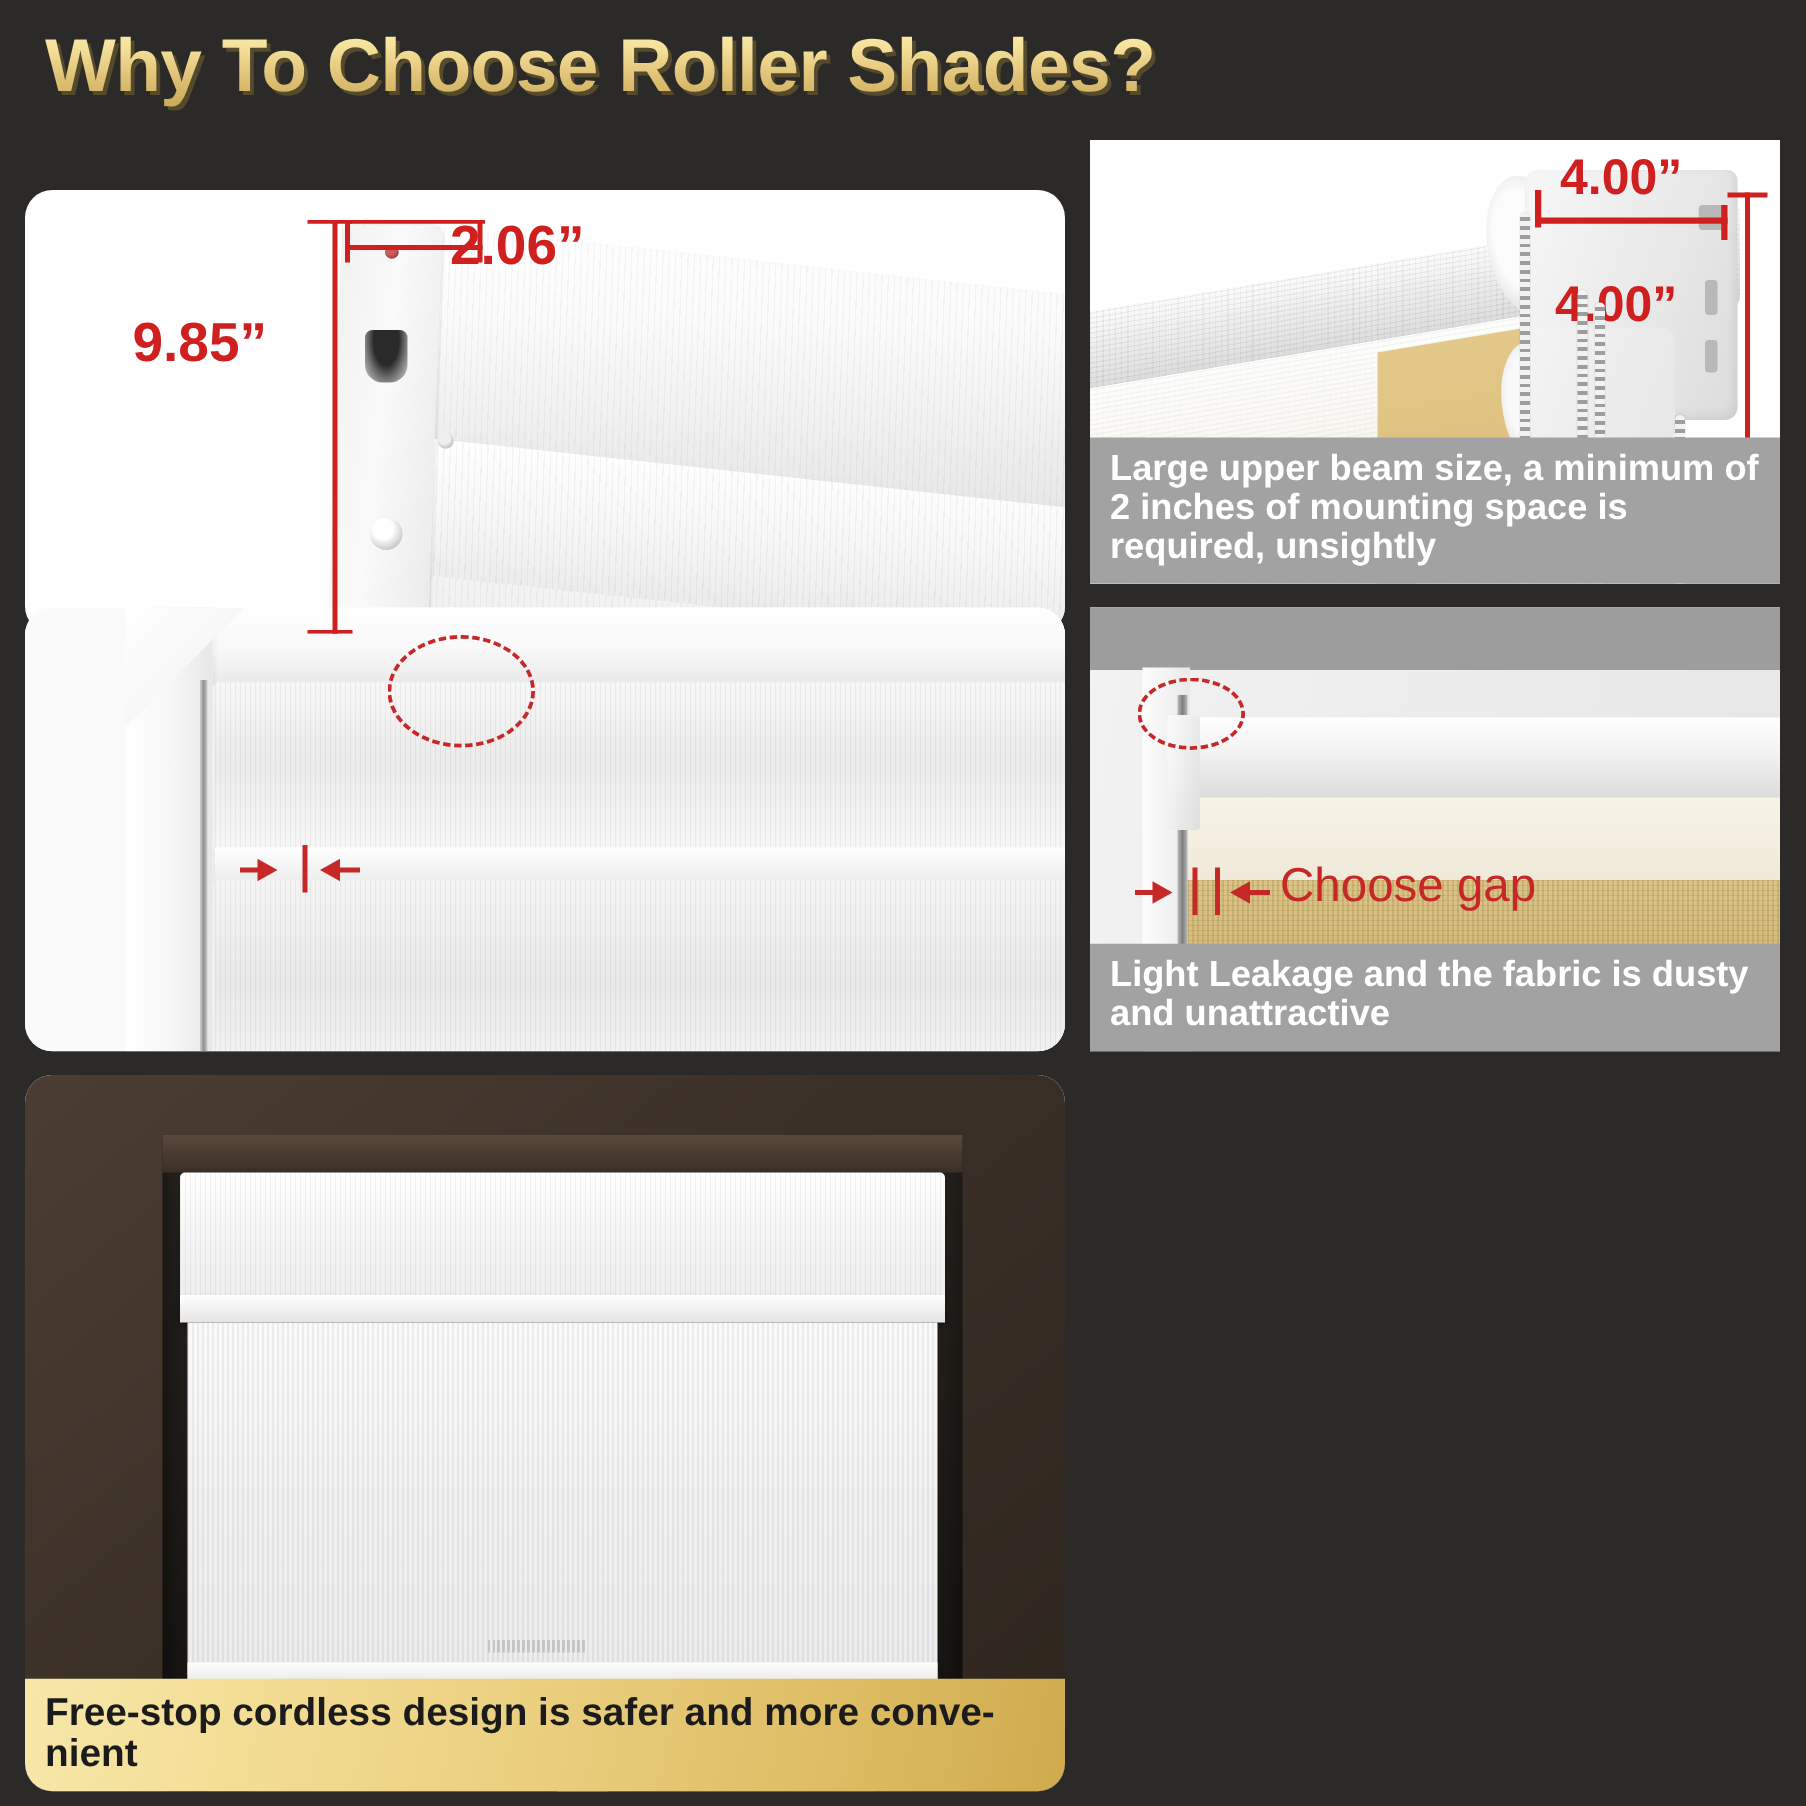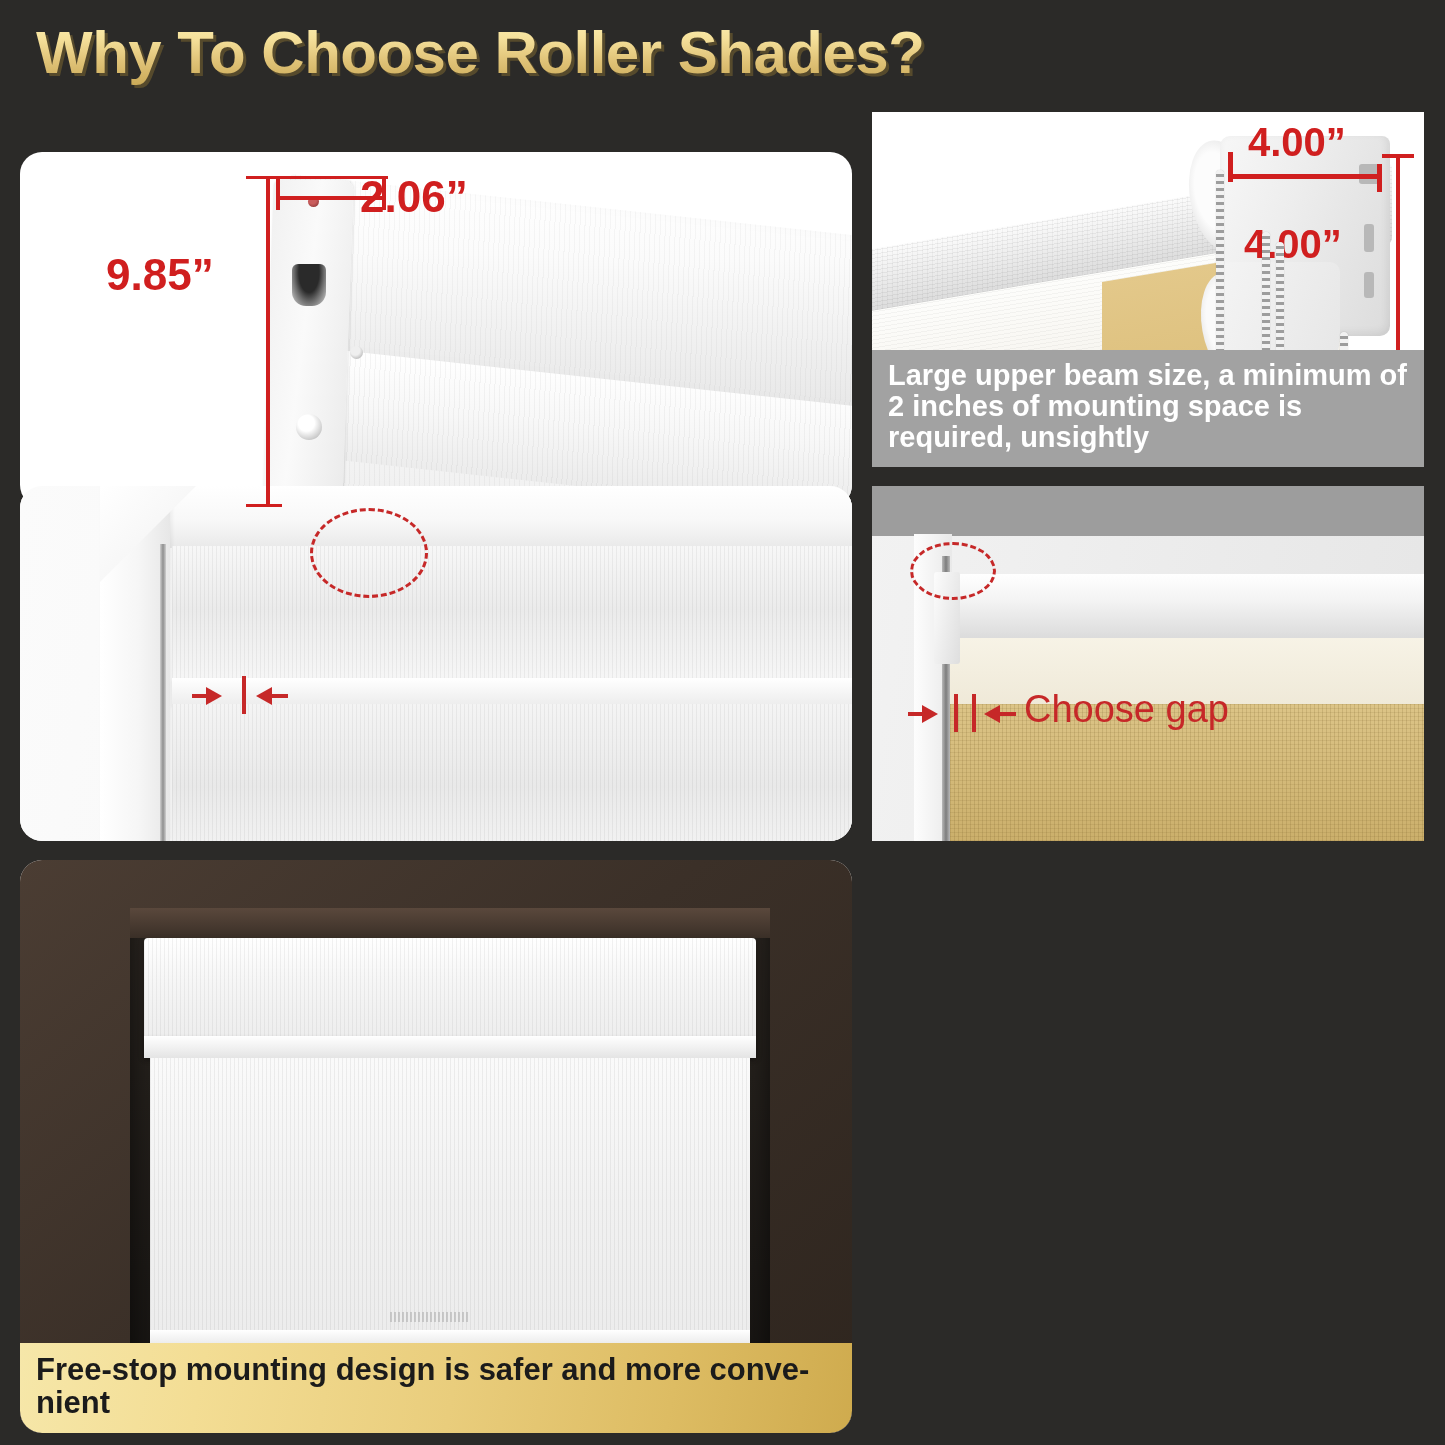--- a/index.html
+++ b/index.html
@@ -470,20 +470,21 @@
         <div class="ellipse-dash" style="left:38px; top:56px; width:86px; height:58px;"></div>
 
         <div class="arrowR" style="left:50px; top:219px;"></div>
         <div class="arrow-stem" style="left:36px; top:226px; width:18px;"></div>
         <div class="vbar" style="left:82px; top:208px; height:38px;"></div>
         <div class="vbar" style="left:100px; top:208px; height:38px;"></div>
         <div class="arrowL" style="left:112px; top:219px;"></div>
         <div class="arrow-stem" style="left:126px; top:226px; width:18px;"></div>
         <div class="ann" style="left:152px; top:202px; font-size:38px;">Choose gap</div>
       </div>
+      <div class="cap gray" style="font-size:29px;">Light Leakage and the fabric is dusty and unattractive</div>
     </div>
 
     <div class="panel rounded p5">
       <div class="photo">
         <div class="room"></div>
         <div class="win-recess"></div>
         <div class="outside">
           <div class="tree" style="left:30px; top:6px; width:110px; height:90px;"></div>
           <div class="tree" style="left:120px; top:-10px; width:130px; height:110px;"></div>
           <div class="tree" style="left:286px; top:-18px; width:190px; height:120px;"></div>
@@ -491,18 +492,18 @@
         <div class="hand-thumb"></div>
         <div class="hand"></div>
         <div class="win-head"></div>
         <div class="shade-val"></div>
         <div class="shade-lip"></div>
         <div class="shade-body"></div>
         <div class="logo"></div>
         <div class="shade-hem"></div>
         <div class="tab"></div>
       </div>
-      <div class="cap gold" style="font-size:31px;">Free-stop mounting design is safer and more conve-nient</div>
+      <div class="cap gold" style="font-size:31px;">Free-stop cordless design is safer and more conve-nient</div>
     </div>
 
 
   </div>
 </div>
 
 </body></html>

